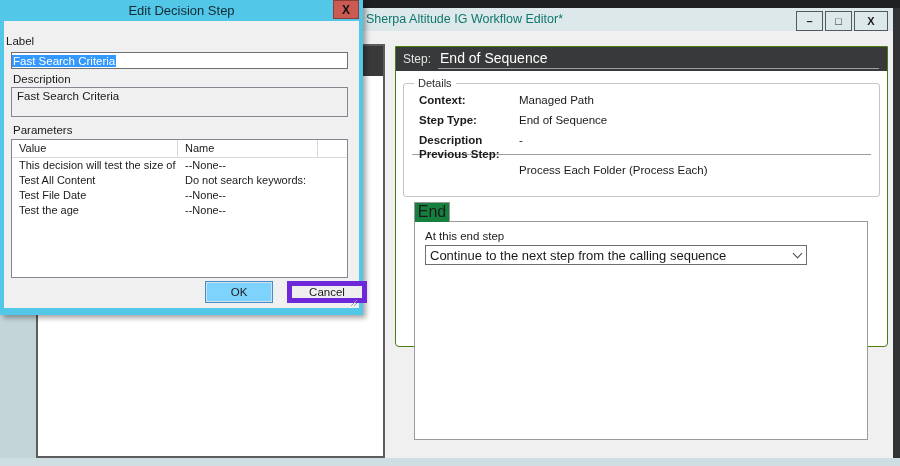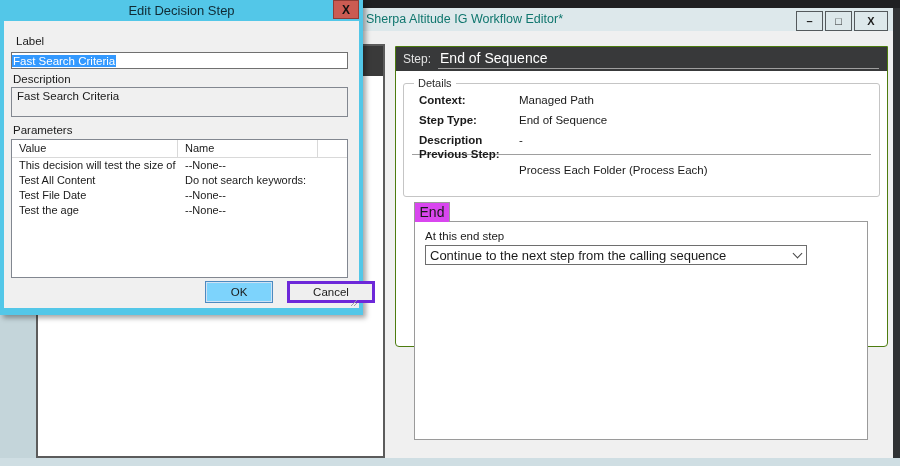--- a/index.html
+++ b/index.html
@@ -38,23 +38,23 @@
   .step-title{flex:1;font-size:14px;color:#ffffff;border-bottom:1px solid #9e9e9e;
     padding:0 2px 2px 2px;white-space:nowrap;overflow:hidden;}
 
   .details-group{left:7px;top:36px;right:7px;height:112px;border:1px solid #c5c5c5;
     border-radius:3px;}
   .details-legend{top:-7px;left:10px;background:#ffffff;padding:0 4px;font-size:11px;color:#2b2b2b;}
   .detail-label{left:15px;font-size:11.5px;font-weight:bold;color:#1a1a1a;white-space:nowrap;}
   .detail-value{left:115px;font-size:11.5px;color:#1a1a1a;white-space:nowrap;}
   .detail-sep{left:8px;right:8px;top:70px;height:1px;background:#9e9e9e;}
 
-  .end-tab{left:18px;top:155px;width:36px;height:20px;background:#d946ef;
+  .end-tab{left:18px;top:155px;width:36px;height:20px;background:#15803d;
     border:1px solid #9a9a9a;border-bottom:none;box-sizing:border-box;z-index:2;
-    text-align:center;font-size:14px;line-height:18px;color:#1a1a1a;}
+    text-align:center;font-size:16px;line-height:18px;color:#1a1a1a;}
   .tab-page{left:18px;top:174px;width:454px;height:219px;background:#ffffff;
     border:1px solid #9a9a9a;box-sizing:border-box;z-index:1;}
   .end-step-label{left:10px;top:8px;font-size:11.5px;color:#1a1a1a;}
   .dropdown{left:10px;top:23px;width:382px;height:20px;background:#ffffff;
     border:1px solid #6e6e6e;box-sizing:border-box;display:flex;align-items:center;cursor:default;}
   .dropdown-text{flex:1;font-size:13px;color:#1a1a1a;padding-left:4px;white-space:nowrap;overflow:hidden;}
   .dropdown-arrow{width:18px;display:flex;align-items:center;justify-content:center;}
   .chev{width:6px;height:6px;border-right:1px solid #444;border-bottom:1px solid #444;
     transform:rotate(45deg);margin-top:-3px;}
 
@@ -82,21 +82,21 @@
   .param-header > div{font-size:11px;color:#1a1a1a;line-height:16px;padding-left:7px;
     border-right:1px solid #d9d9d9;white-space:nowrap;overflow:hidden;}
   .param-header > div:last-child{border-right:none;}
   .param-row{display:grid;grid-template-columns:166px 140px 1fr;height:15px;}
   .param-row > div{font-size:11px;color:#1a1a1a;line-height:15px;padding-left:7px;
     white-space:nowrap;overflow:hidden;}
   .btn{height:22px;box-sizing:border-box;display:flex;align-items:center;justify-content:center;
     font-size:11.5px;color:#1a1a1a;cursor:default;}
   .ok-btn{left:201px;top:260px;width:68px;background:#7dd3fc;border:1px solid #4d8ac0;
     box-shadow:inset 0 0 0 1px #cfe2f5;text-align:right;}
-  .cancel-btn{left:283px;top:260px;width:88px;background:#efefef;border:3px solid #6d28d9;}
+  .cancel-btn{left:283px;top:260px;width:80px;background:#efefef;border:5px solid #6d28d9;}
   .resize-grip{right:2px;bottom:2px;width:7px;height:7px;
     background:linear-gradient(135deg,transparent 50%,#9aa0a5 50%,#9aa0a5 60%,transparent 60%,transparent 75%,#9aa0a5 75%,#9aa0a5 85%,transparent 85%);}
 </style>
 </head>
 <body>
 
 <div class="abs desktop-top"></div>
 <div class="abs desktop-left"></div>
 <div class="abs desktop-bottom"></div>
 
@@ -164,21 +164,21 @@
 
   <div class="dialog-titlebar">
     <div class="dialog-title">Edit Decision Step</div>
     <div class="abs dialog-close">
       <span>X</span>
     </div>
   </div>
 
   <div class="dialog-body">
 
-    <div class="abs fld-caption" style="left:12px;top:14px;">Label</div>
+    <div class="abs fld-caption" style="left:2px;top:14px;">Label</div>
     <div class="abs label-input">
       <span class="selected-text">Fast Search Criteria</span>
     </div>
 
     <div class="abs fld-caption" style="left:9px;top:52px;">Description</div>
     <div class="abs desc-box">
       <span>Fast Search Criteria</span>
     </div>
 
     <div class="abs fld-caption" style="left:9px;top:103px;">Parameters</div>

